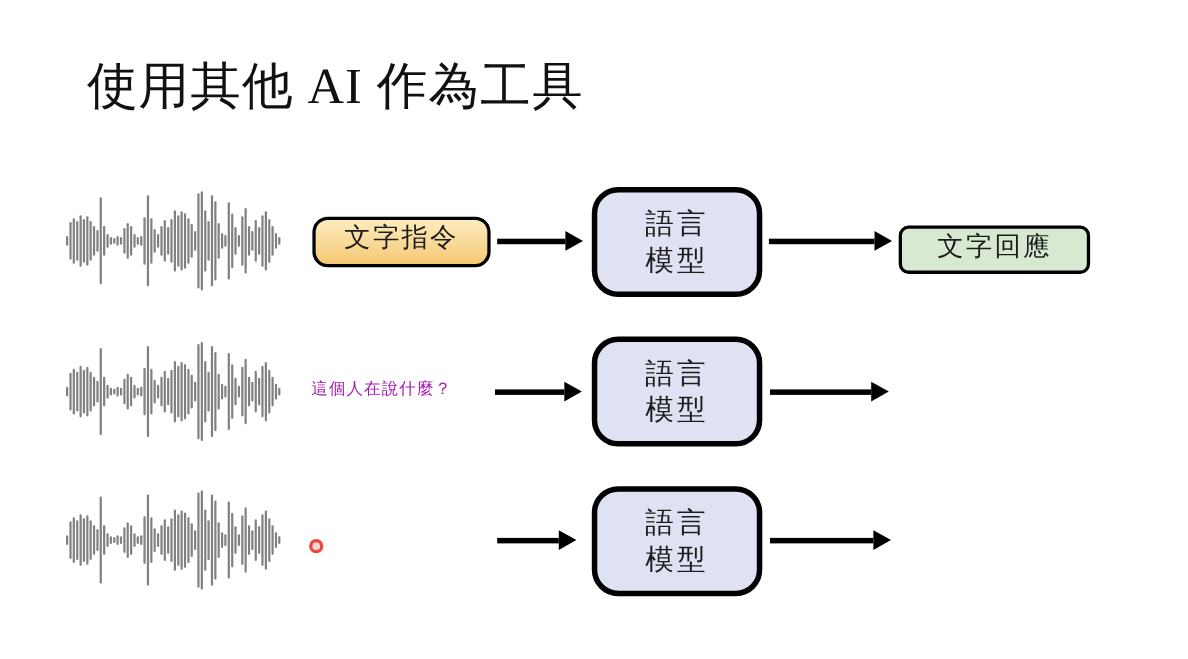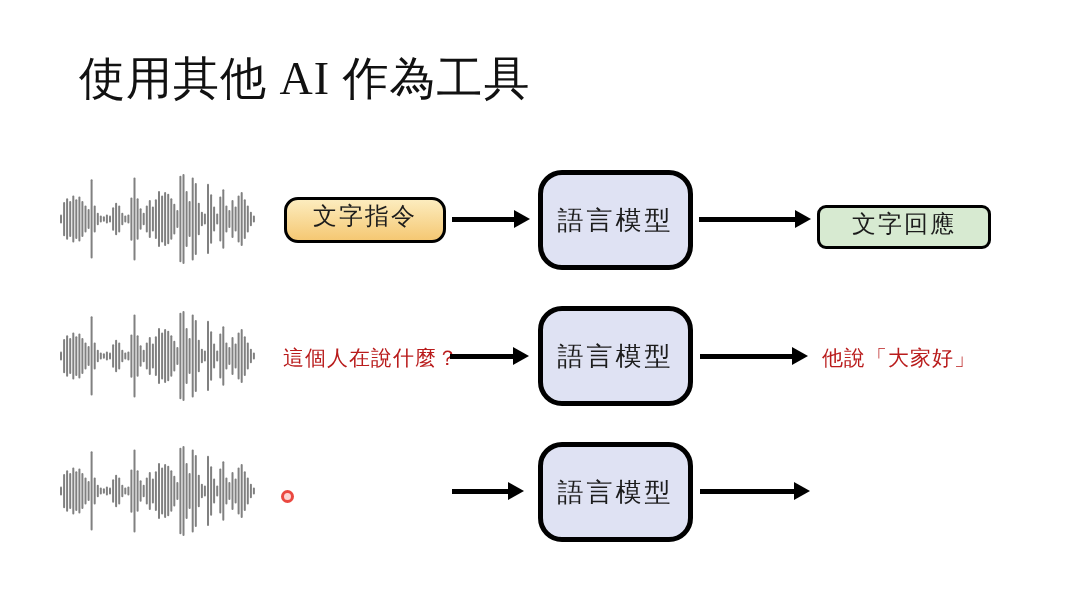--- a/index.html
+++ b/index.html
@@ -32,39 +32,39 @@
   }
   .box.green{
     left:817px;top:205px;width:174px;height:44px;border-radius:9px;
     background:var(--output-box,#d7ead1);
   }
   
   .model{
     position:absolute;left:538px;width:155px;height:100px;
     box-sizing:border-box;border:5px solid var(--border,#000);
     border-radius:24px;background:var(--model-box,#dfe2f3);
-    display:flex;flex-direction:row;align-items:center;justify-content:center;
+    display:flex;flex-direction:column;align-items:center;justify-content:center;
     font-size:26px;line-height:33px;color:#1c1c1c;letter-spacing:3px;
   }
   .m1{top:170px}.m2{top:306px}.m3{top:442px}
   
   .arrow{position:absolute;height:5px;background:var(--border,#000);}
   .arrow::after{
     content:"";position:absolute;right:-16px;top:-7px;
     border-left:16px solid var(--border,#000);
     border-top:9.5px solid transparent;border-bottom:9.5px solid transparent;
   }
   .ar1a{left:452px;top:217px;width:62px}
   .ar1b{left:699px;top:217px;width:96px}
   .ar2a{left:450px;top:354px;width:63px}
   .ar2b{left:700px;top:354px;width:92px}
   .ar3a{left:452px;top:489px;width:56px}
   .ar3b{left:700px;top:489px;width:94px}
   
-  .qtext{position:absolute;font-size:21px;color:#b91c1c;letter-spacing:1px;white-space:nowrap;}
+  .qtext{position:absolute;font-size:15px;color:#a21caf;letter-spacing:1px;white-space:nowrap;}
   .q2{left:283px;top:344px}
   .q3{left:283px;top:479px}
   .a2{left:822px;top:344px}
   .a3{left:822px;top:479px}
   
   .marker{
     position:absolute;left:281px;top:490px;width:7px;height:7px;
     border:3px solid var(--marker-red,#e8352c);
     background:rgba(250,185,180,.65);border-radius:50%;
     opacity:.9;
@@ -222,21 +222,20 @@
         <rect x="189.9" y="38.8" width="2" height="14.4" rx="1"></rect>
         <rect x="192.9" y="42.4" width="2" height="7.2" rx="1"></rect>
       </svg></div>
   <div class="qtext q2">這個人在說什麼？</div>
   <div class="arrow ar2a"></div>
   <div class="model m2">
     <span>語言</span>
     <span>模型</span>
   </div>
   <div class="arrow ar2b"></div>
-  <div class="qtext a2">他說「大家好」</div>
 
   <div class="waveform wf3"><svg width="196" height="92" viewBox="0 0 196 92" xmlns="http://www.w3.org/2000/svg">
         <rect x="0.0" y="41.5" width="2" height="9.0" rx="1"></rect>
         <rect x="3.1" y="28.9" width="2" height="34.3" rx="1"></rect>
         <rect x="6.1" y="25.3" width="2" height="41.5" rx="1"></rect>
         <rect x="9.2" y="28.0" width="2" height="36.1" rx="1"></rect>
         <rect x="12.3" y="22.6" width="2" height="46.9" rx="1"></rect>
         <rect x="15.3" y="26.2" width="2" height="39.7" rx="1"></rect>
         <rect x="18.4" y="23.5" width="2" height="45.1" rx="1"></rect>
         <rect x="21.4" y="28.0" width="2" height="36.1" rx="1"></rect>

